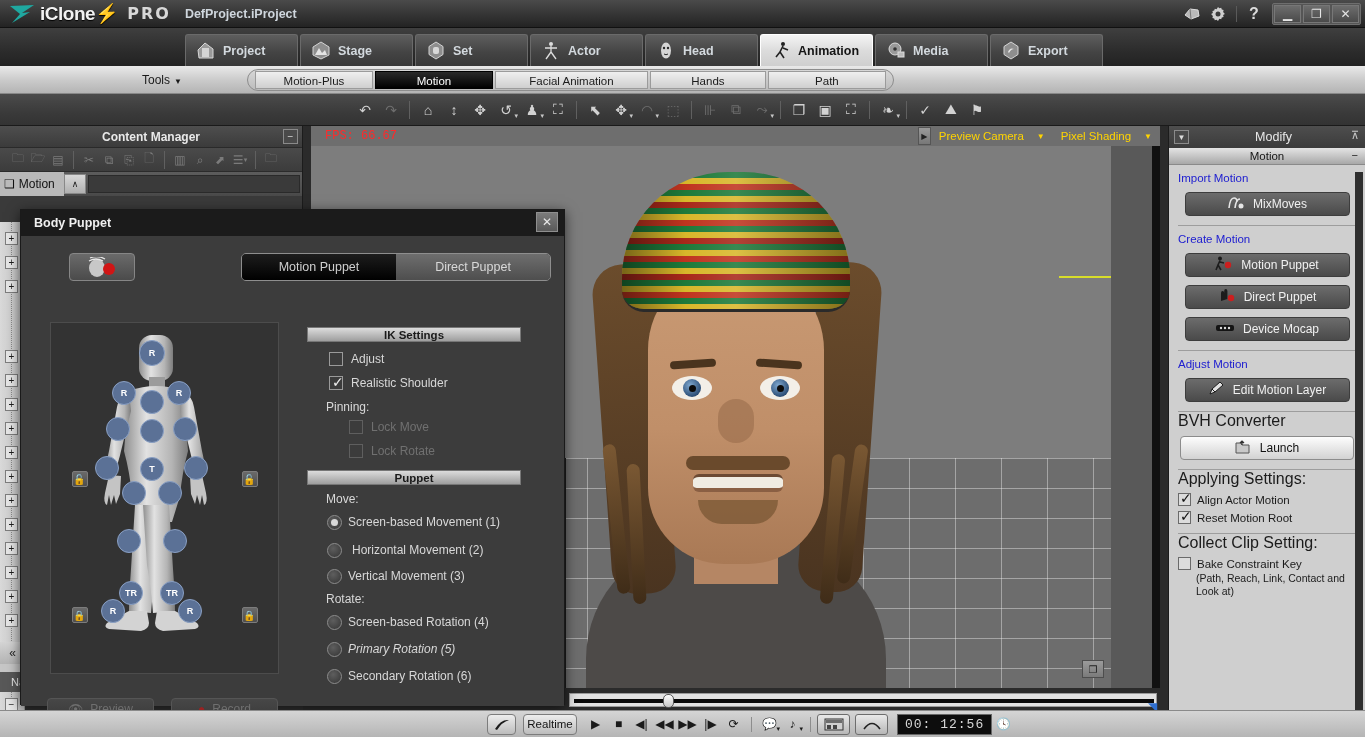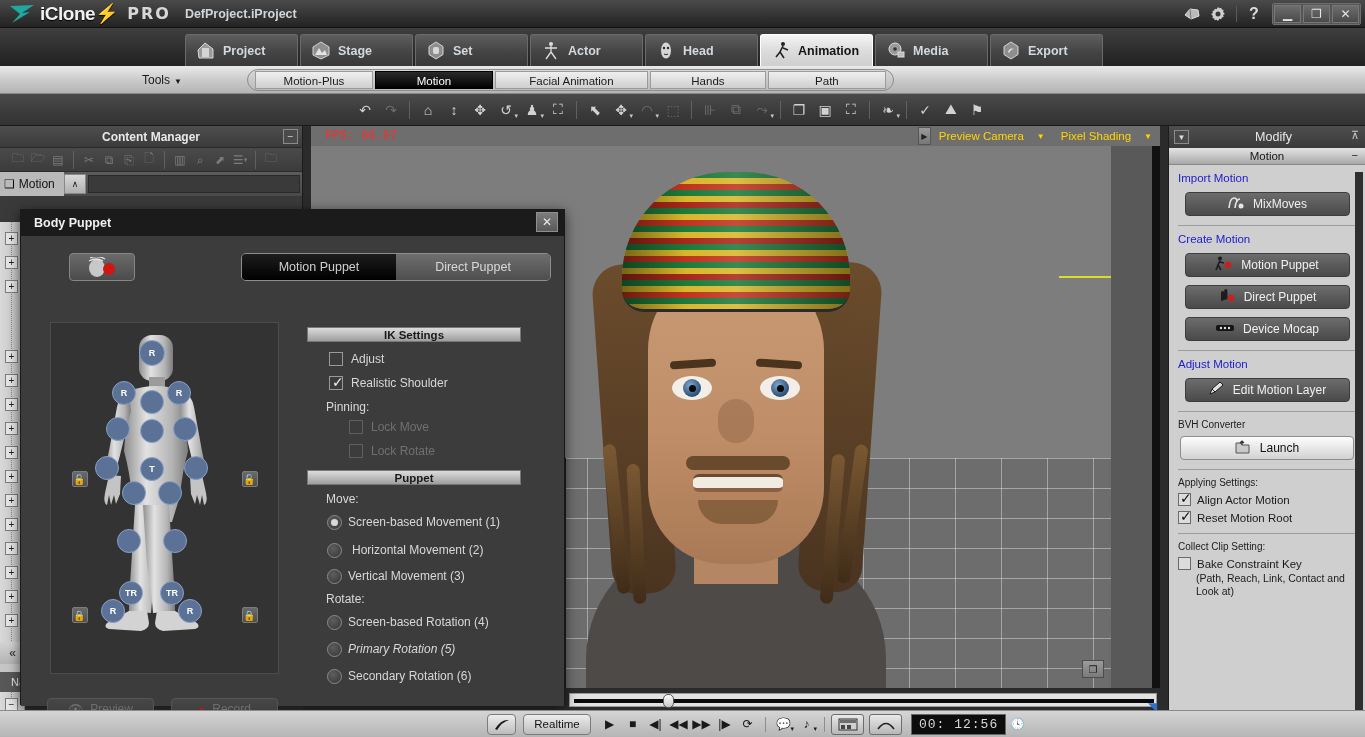--- a/index.html
+++ b/index.html
@@ -261,21 +261,21 @@
   .md-hl{ position:absolute; left:5px; top:4px; width:15px; height:14px;
     border:1px solid #8b8b8b; background:#4a4a4a; color:#ddd; font-size:8px;
     display:flex; align-items:center; justify-content:center; }
   .md-hr{ position:absolute; right:6px; top:3px; color:#c8c8c8; font-size:11px; }
   .md-sub{ height:17px; background:linear-gradient(to bottom,#e4e4e4,#a8a8a8);
     border-bottom:1px solid #8a8a8a; display:flex; align-items:center;
     justify-content:center; position:relative; font-size:11.5px; color:#161616; }
   .md-sub .mn{ position:absolute; right:7px; top:1px; color:#222; font-size:11px; }
   .md-body{ position:relative; height:545px; background:#cfcfcf; padding:0 9px; }
   .md-link{ color:#2020d0; font-size:11.5px; margin-top:7px; display:block; }
-  .md-lbl{ color:#1b1b1b; font-size:10px; margin-top:7px; display:block; }
+  .md-lbl{ color:#1b1b1b; font-size:16px; display:block; }
   .md-note{ color:#1b1b1b; font-size:10.5px; line-height:12.5px; margin-left:18px;
     margin-top:2px; display:block; }
   .mdb{ height:24px; margin:5px auto 0; display:flex; align-items:center;
     justify-content:center; gap:8px; border-radius:4px; font-size:12px; }
   .mdb.light{ width:174px; background:linear-gradient(to bottom,#fdfdfd,#d2d2d2);
     border:1px solid #8c8c8c; color:#111; }
   .mdb.dark{ width:165px; background:linear-gradient(to bottom,#6c6c6c,#4a4a4a);
     border:1px solid #3d3d3d; color:#f0f0f0; }
   .md-div{ height:1px; background:#9d9d9d; margin:9px 0 0; }
   .md-cbrow{ display:flex; align-items:center; gap:6px; margin-top:5px; }
@@ -826,21 +826,21 @@
     </div>
   </div>
 
   <div class="bottombar">
     <div class="bb-spacer"></div>
     <div class="bb-btn" style="width:29px">
       <svg width="18" height="13" viewBox="0 0 18 13">
           <path d="M2 11 q6-10 14-9 q-7 2 -12 10Z" fill="#1b1b1b"></path>
         </svg>
     </div>
-    <div class="bb-btn" style="width:68px">
+    <div class="bb-btn" style="width:54px">
       <span>Realtime</span>
     </div>
     <div class="bb-ico">▶</div>
     <div class="bb-ico">■</div>
     <div class="bb-ico">◀|</div>
     <div class="bb-ico">◀◀</div>
     <div class="bb-ico">▶▶</div>
     <div class="bb-ico">|▶</div>
     <div class="bb-ico">⟳</div>
     <div class="bb-sep"></div>

